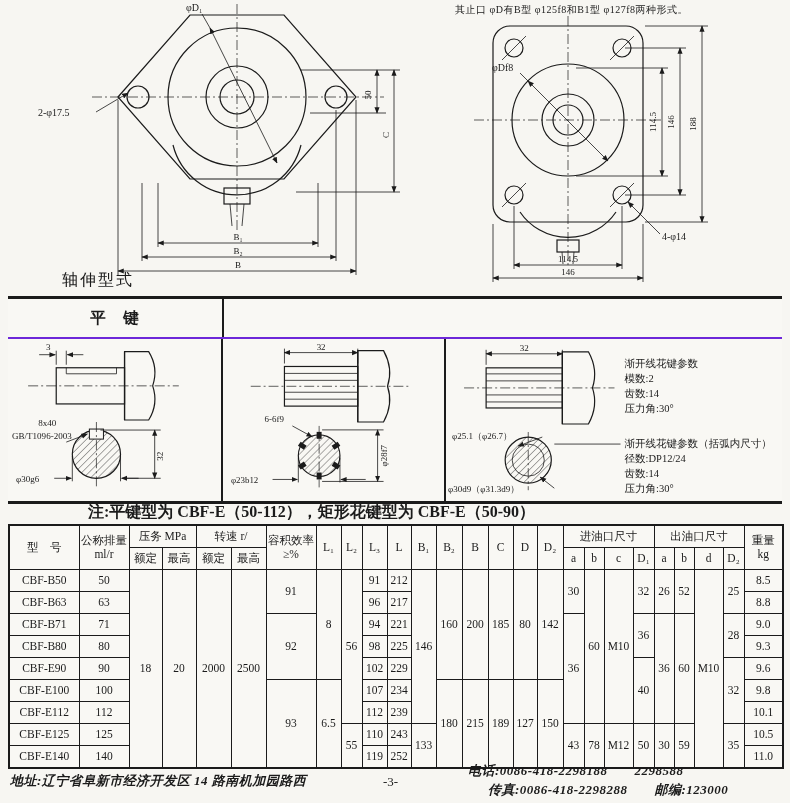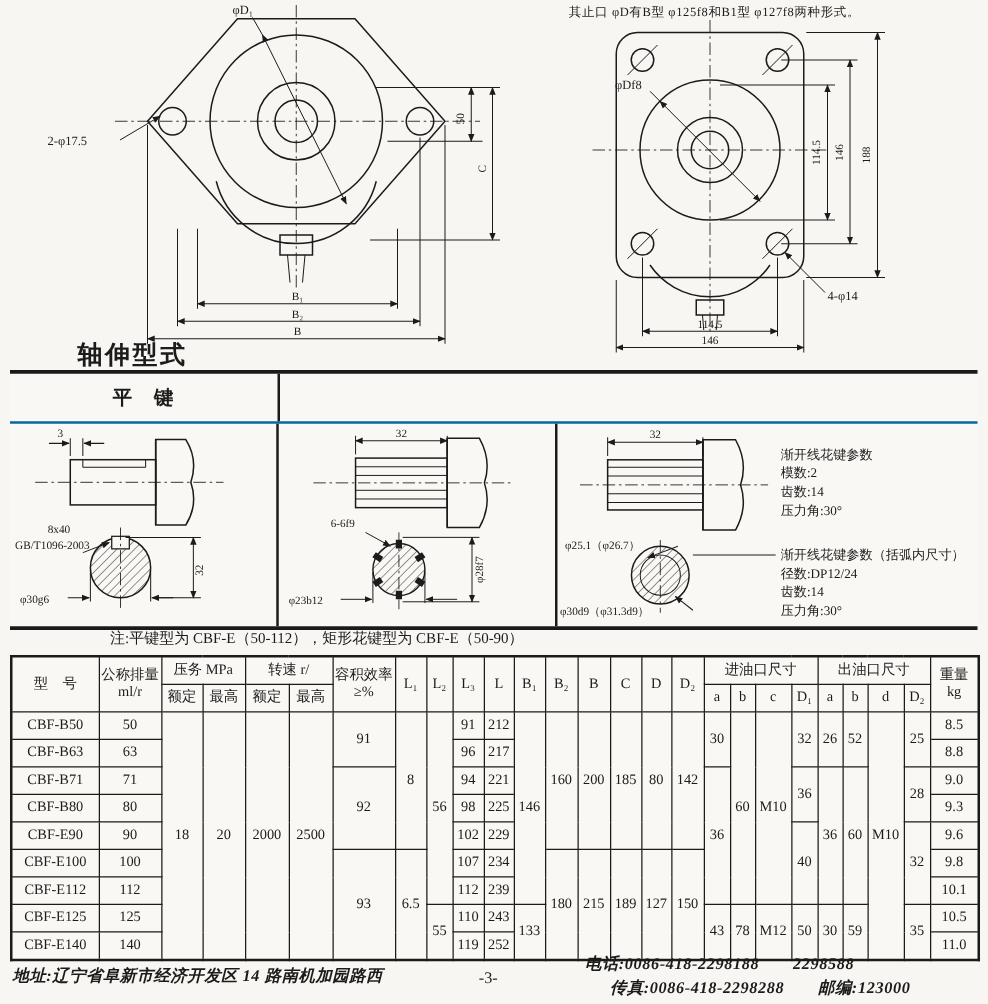--- a/index.html
+++ b/index.html
@@ -10,28 +10,28 @@
   }
   .abs{position:absolute;}
   svg{display:block;}
   svg text{fill:#1b1b1b;font-family:"Liberation Serif","DejaVu Serif",serif;}
   .ln{stroke:#1b1b1b;fill:none;stroke-width:1.2;}
   .thin{stroke:#1b1b1b;fill:none;stroke-width:.8;}
   .cl{stroke:#1b1b1b;fill:none;stroke-width:.7;stroke-dasharray:10 3 2 3;}
   .dim{font-size:10px;}
   .dims{font-size:9px;}
   .note-top{font-size:10px;letter-spacing:.5px;}
-  .sec-heading{font-size:20px;font-weight:700;letter-spacing:2px;}
+  .sec-heading{font-size:16px;font-weight:400;letter-spacing:2px;}
   .shaft-table{left:8px;top:296px;width:774px;border-top:3px solid #1b1b1b;border-bottom:3px solid #1b1b1b;background:#f9f8f4;}
-  .shaft-head{display:flex;border-bottom:2px solid #0369a1;height:38px;align-items:center;}
+  .shaft-head{display:flex;border-bottom:2px solid #6d28d9;height:38px;align-items:center;}
   .shaft-head>div{display:flex;align-items:center;justify-content:center;font-size:15.5px;font-weight:600;letter-spacing:1px;height:100%;}
   .shaft-body{display:flex;height:162px;}
   .c1{width:214px;}.c2{width:222px;}.c3{width:338px;}
   .bdr{border-right:2px solid #1b1b1b;}
-  .note-line{font-size:12px;}
+  .note-line{font-size:16px;font-weight:bold;}
   table.spec{border-collapse:collapse;table-layout:fixed;width:774px;background:#f9f8f4;}
   table.spec th,table.spec td{
     border:1px solid #1b1b1b;text-align:center;vertical-align:middle;
     padding:0;font-weight:normal;font-size:11.5px;line-height:1.15;height:21px;
     overflow:hidden;white-space:nowrap;
   }
   table.spec{border:2px solid #1b1b1b;}
   .footer-txt{font-style:italic;font-weight:600;font-size:13px;letter-spacing:.5px;}
   .pageno{font-size:13px;}
 </style>

